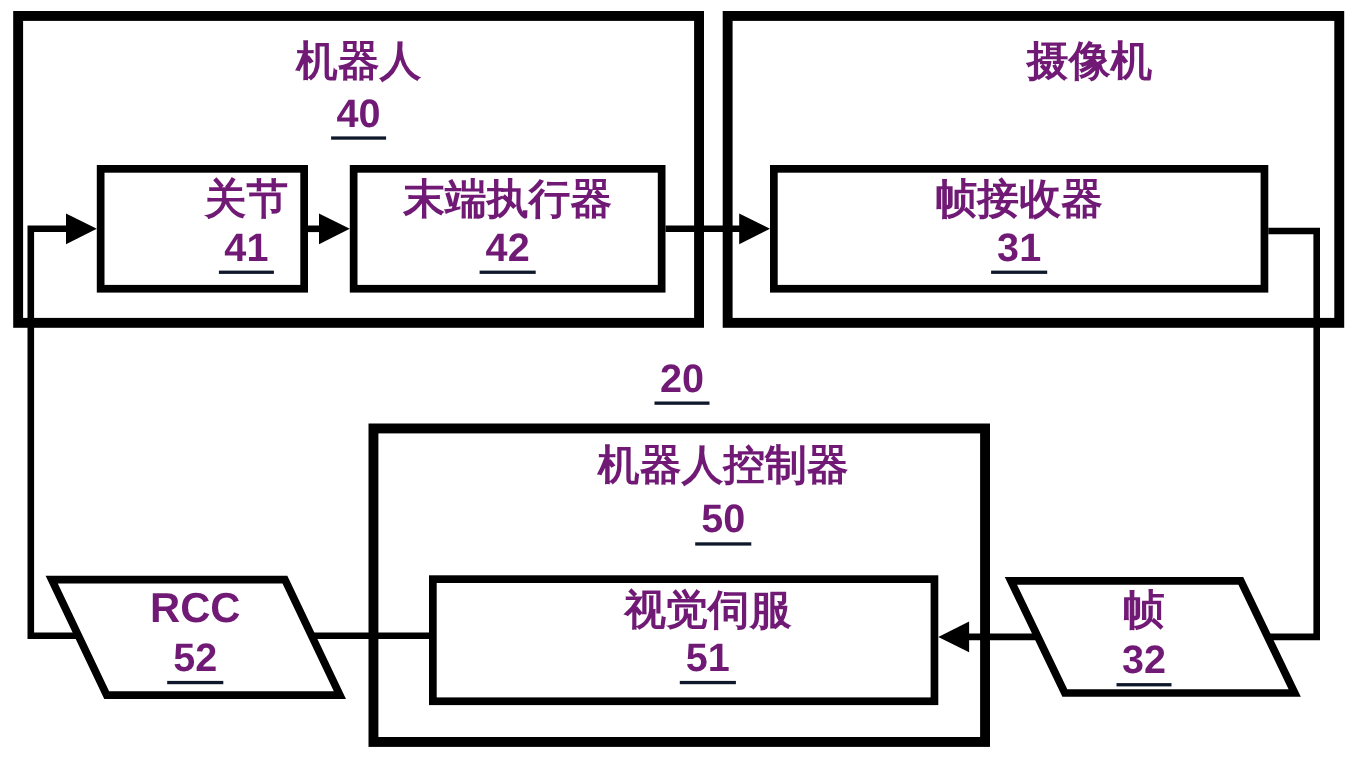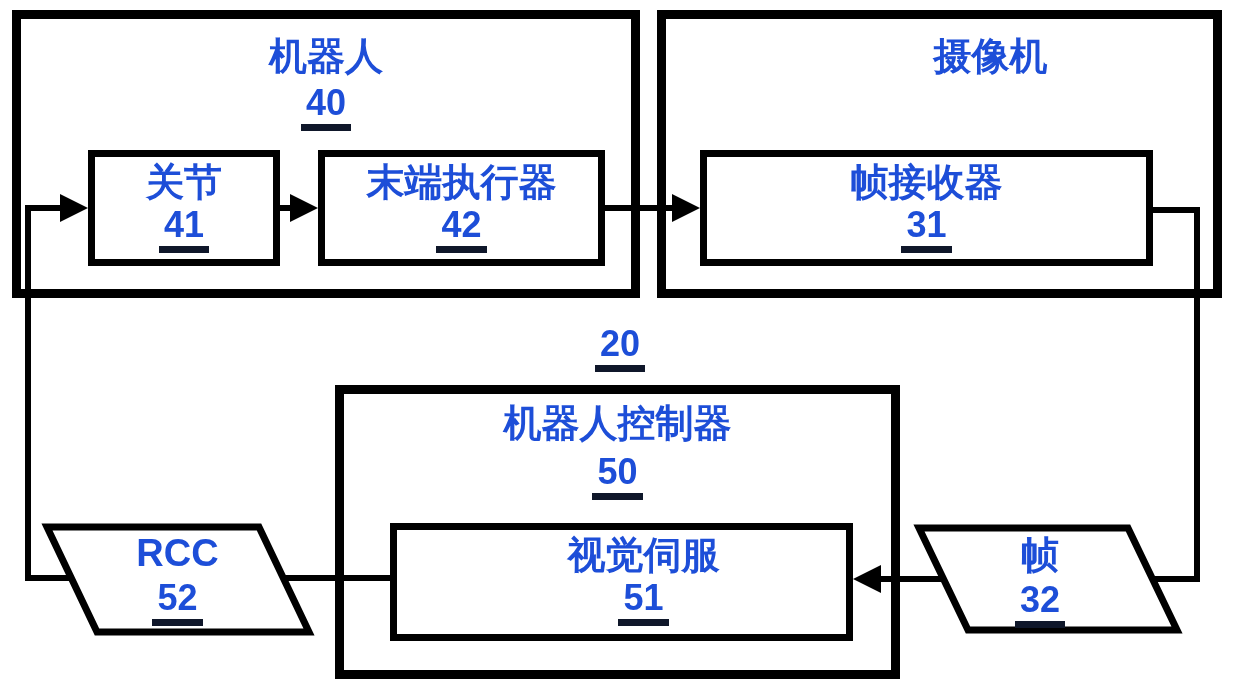--- a/index.html
+++ b/index.html
@@ -8,35 +8,35 @@
     width: 1240px;
     height: 693px;
     background: #ffffff;
     overflow: hidden;
     font-family: "Liberation Sans", sans-serif;
   }
   .wires { position: absolute; left: 0; top: 0; }
   .lbl {
     position: absolute;
     text-align: center;
-    color: #1d4ed8;
+    color: #701a75;
     font-weight: bold;
   }
   .cjk {
     font-size: 38px;
     line-height: 1;
     white-space: nowrap;
   }
   .num {
     font-size: 36px;
     line-height: 1;
   }
   .num .u {
     display: inline-block;
-    border-bottom: 7px solid #0f172a;
+    border-bottom: 3px solid #0f172a;
     padding: 0 5px 3px 5px;
   }
   .mt10 { margin-top: 10px; }
   .mt6  { margin-top: 6px; }
   .mt4  { margin-top: 8px; }
   .mt12 { margin-top: 12px; }
 </style>
 </head>
 <body>
 
@@ -71,21 +71,21 @@
     <div class="cjk">机器人</div>
     <div class="num mt10">
       <span class="u">40</span>
     </div>
   </div>
 
   <div class="lbl" style="left:657px; top:37px; width:667px;">
     <div class="cjk">摄像机</div>
   </div>
 
-  <div class="lbl" style="left:88px; top:163px; width:192px;">
+  <div class="lbl" style="left:88px; top:163px; width:192px;padding-left:40px;">
     <div class="cjk">关节</div>
     <div class="num mt6">
       <span class="u">41</span>
     </div>
   </div>
 
   <div class="lbl" style="left:318px; top:163px; width:287px;">
     <div class="cjk">末端执行器</div>
     <div class="num mt6">
       <span class="u">42</span>
@@ -98,21 +98,21 @@
       <span class="u">31</span>
     </div>
   </div>
 
   <div class="lbl" style="left:560px; top:326px; width:120px;">
     <div class="num">
       <span class="u">20</span>
     </div>
   </div>
 
-  <div class="lbl" style="left:335px; top:404px; width:565px;">
+  <div class="lbl" style="left:335px; top:404px; width:565px;padding-left:40px;">
     <div class="cjk">机器人控制器</div>
     <div class="num mt12">
       <span class="u">50</span>
     </div>
   </div>
 
   <div class="lbl" style="left:412px; top:536px; width:463px;">
     <div class="cjk">视觉伺服</div>
     <div class="num mt6">
       <span class="u">51</span>

